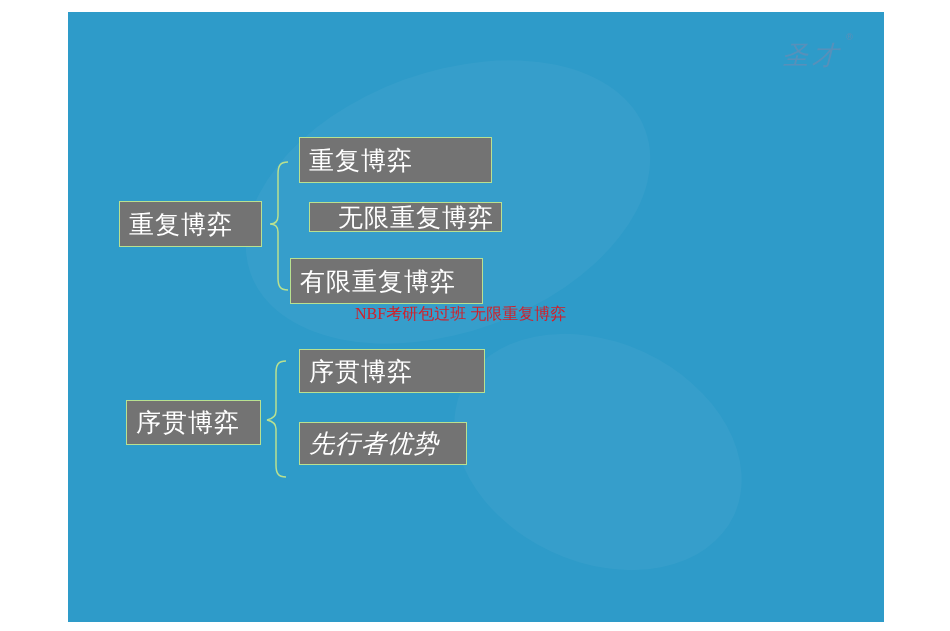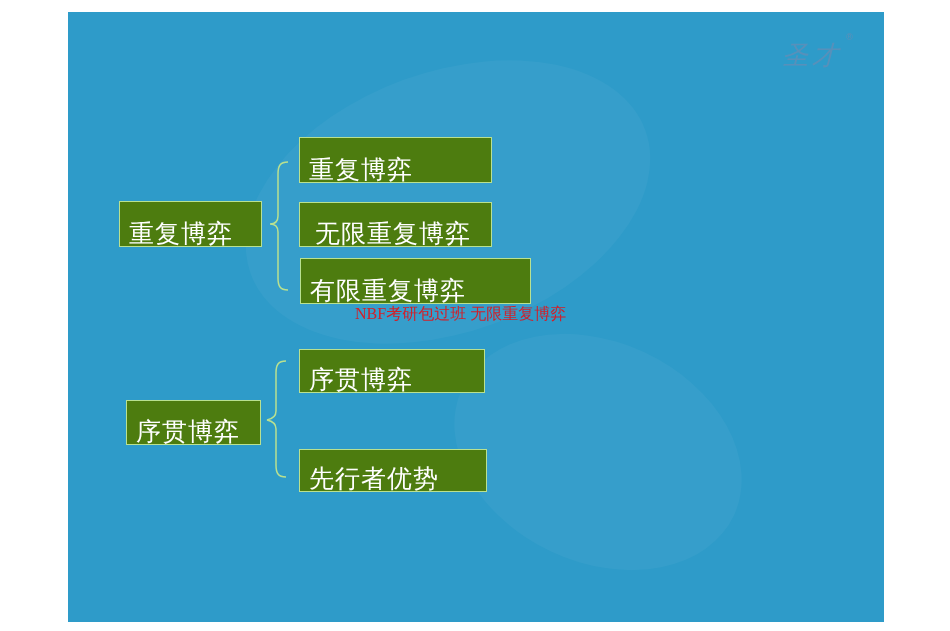--- a/index.html
+++ b/index.html
@@ -44,27 +44,27 @@
       position: absolute;
       right: 8px;
       top: -6px;
       font-size: 9px;
       font-style: normal;
       letter-spacing: 0;
     }
     .box {
       position: absolute;
       box-sizing: border-box;
-      background: #4d7c0f;
+      background: #737373;
       border: 1.5px solid #b9e190;
       color: #ffffff;
       font-size: 25px;
       line-height: 1;
       display: flex;
-      align-items: flex-end;
+      align-items: center;
       padding-left: 9px;
       white-space: nowrap;
       letter-spacing: 1px;
     }
     .brace {
       position: absolute;
     }
     .ad-text {
       position: absolute;
       left: 287px;
@@ -91,36 +91,36 @@
     <span>重复博弈</span>
   </div>
 
   <svg class="brace" style="left:196px; top:148px;" width="30" height="132" viewBox="0 0 30 132">
     <path d="M24 2 C16 2 14 6 14 14 L14 56 C14 62 10 64 6 64 C10 64 14 66 14 72 L14 118 C14 126 16 130 24 130" fill="none" stroke="#b9e190" stroke-width="1.5"></path>
   </svg>
 
   <div class="box" style="left:231px; top:125px; width:193px; height:46px;">
     <span>重复博弈</span>
   </div>
-  <div class="box" style="left:231px; top:190px; width:193px; height:45px; padding-left:15px;">
+  <div class="box" style="left:241px; top:190px; width:193px; height:30px; padding-left:28px;">
     <span>无限重复博弈</span>
   </div>
-  <div class="box" style="left:232px; top:246px; width:231px; height:46px;">
+  <div class="box" style="left:222px; top:246px; width:193px; height:46px;">
     <span>有限重复博弈</span>
   </div>
 
   <div class="ad-text">NBF考研包过班 无限重复博弈</div>
 
   <div class="box" style="left:58px; top:388px; width:135px; height:45px;">
     <span>序贯博弈</span>
   </div>
 
   <svg class="brace" style="left:194px; top:347px;" width="30" height="120" viewBox="0 0 30 120">
     <path d="M24 2 C16 2 14 6 14 14 L14 52 C14 58 10 60 5 61 C10 62 14 64 14 70 L14 106 C14 114 16 118 24 118" fill="none" stroke="#b9e190" stroke-width="1.5"></path>
   </svg>
 
   <div class="box" style="left:231px; top:337px; width:186px; height:44px;">
     <span>序贯博弈</span>
   </div>
-  <div class="box" style="left:231px; top:437px; width:188px; height:43px;">
+  <div class="box" style="left:231px; top:410px; width:168px; height:43px;font-style:italic;">
     <span>先行者优势</span>
   </div>
 </div>
 
 </body></html>

